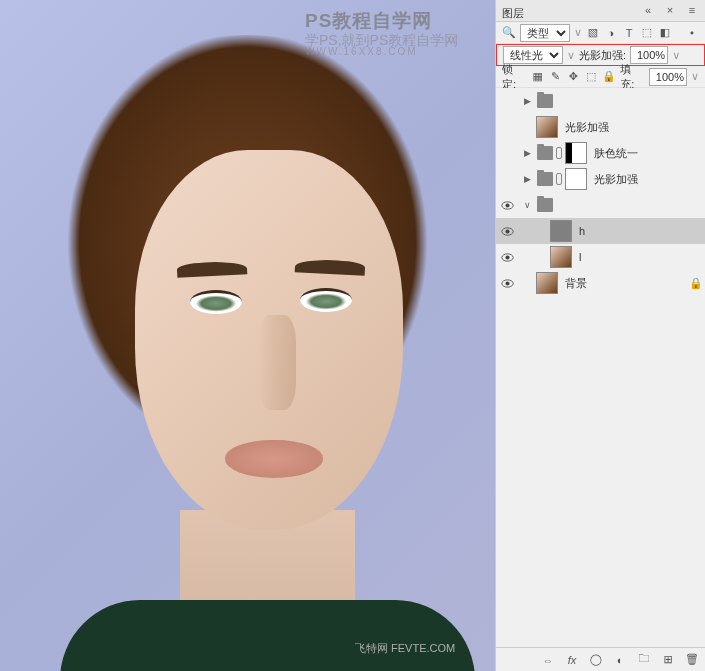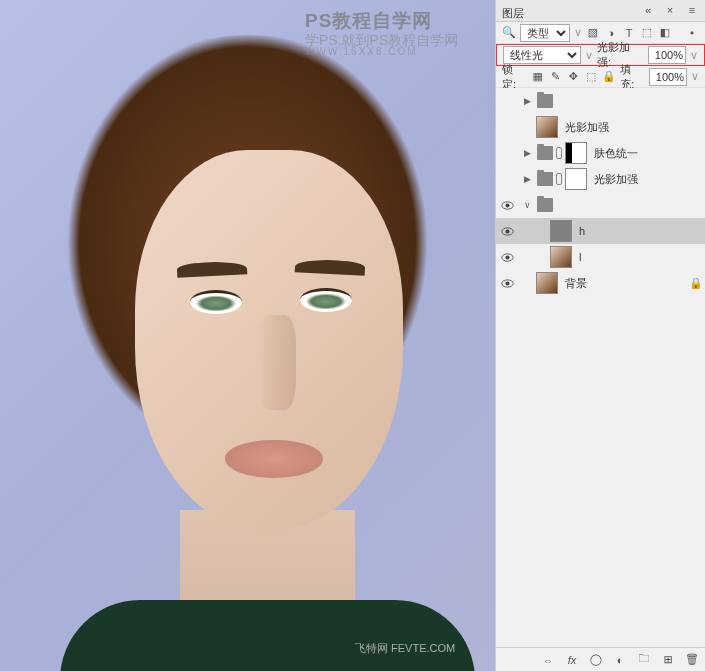--- a/index.html
+++ b/index.html
@@ -86,21 +86,21 @@
     <span style="color:#999">∨</span>
     <span class="ico">▧</span>
     <span class="ico">◑</span>
     <span class="ico">T</span>
     <span class="ico">⬚</span>
     <span class="ico">◧</span>
     <span class="ico" style="margin-left:auto">⬩</span>
   </div>
 
   <div class="row hl">
-    <select class="sel" style="width:78px">
+    <select class="sel" style="width:60px">
       <option>线性光</option>
     </select>
     <span style="color:#999">∨</span>
     <span>光影加强:</span>
     <input class="sel" style="width: 38px; text-align: right;" value="100%">
     <span style="color:#999">∨</span>
   </div>
 
   <div class="row">
     <span>锁定:</span>

